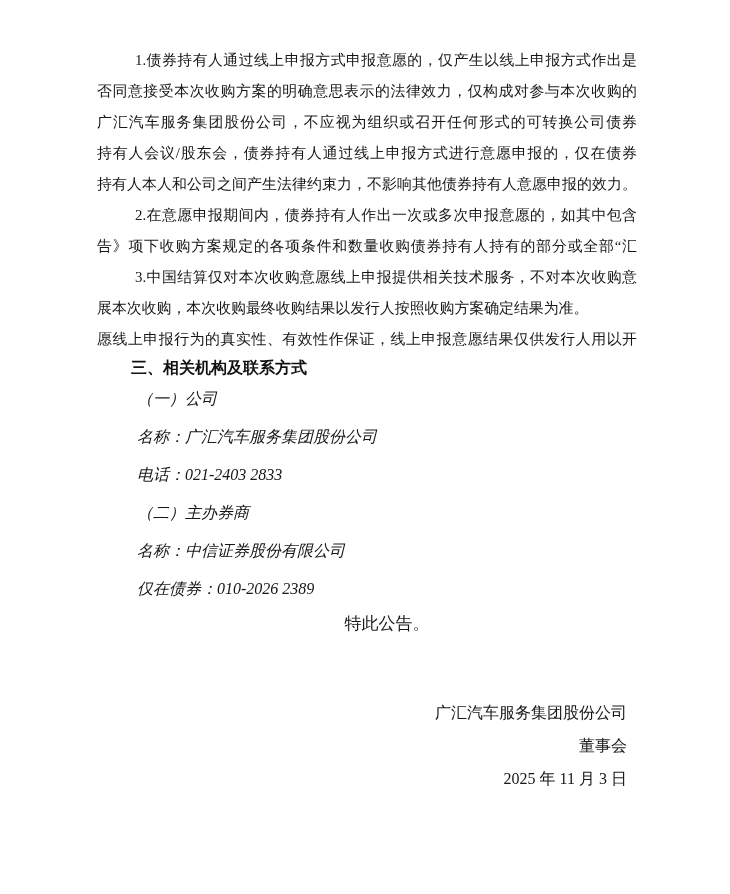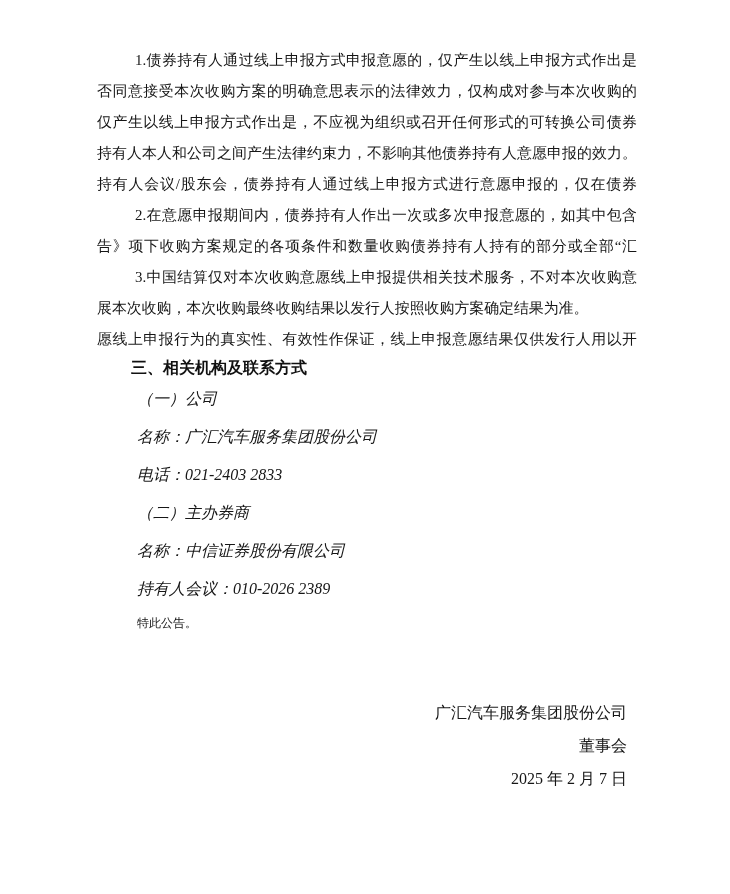--- a/index.html
+++ b/index.html
@@ -44,46 +44,47 @@
     line-height: 24px;
     color: #111111;
   }
   .contact-block { margin-top: 0; font-style: italic; }
   .cline {
     font-size: 16px;
     line-height: 38px;
     padding-left: 40px;
   }
   .closing {
-    font-size: 12px;
+    font-size: 17px;
     line-height: 31px;
     padding-left: 40px;
+    text-align: center;
   }
   .signature {
     margin-top: 57px;
     padding-right: 10px;
     text-align: right;
   }
   .sline {
     font-size: 16px;
     line-height: 33px;
   }
 </style>
 </head>
 <body>
 
 <div class="page">
   <div class="content">
 
     <div class="note">
       <div class="bline first">1.债券持有人通过线上申报方式申报意愿的，仅产生以线上申报方式作出是</div>
       <div class="bline">否同意接受本次收购方案的明确意思表示的法律效力，仅构成对参与本次收购的</div>
-      <div class="bline">仅产生以线上申报方式作出是，不应视为组织或召开任何形式的可转换公司债券</div>
+      <div class="bline">广汇汽车服务集团股份公司，不应视为组织或召开任何形式的可转换公司债券</div>
+      <div class="bline">持有人会议/股东会，债券持有人通过线上申报方式进行意愿申报的，仅在债券</div>
       <div class="bline">持有人本人和公司之间产生法律约束力，不影响其他债券持有人意愿申报的效力。</div>
-      <div class="bline">持有人会议/股东会，债券持有人通过线上申报方式进行意愿申报的，仅在债券</div>
     </div>
 
     <div class="note">
       <div class="bline first">2.在意愿申报期间内，债券持有人作出一次或多次申报意愿的，如其中包含</div>
       <div class="bline">告》项下收购方案规定的各项条件和数量收购债券持有人持有的部分或全部“汇</div>
     </div>
 
     <div class="note">
       <div class="bline first">3.中国结算仅对本次收购意愿线上申报提供相关技术服务，不对本次收购意</div>
       <div class="bline lastline">展本次收购，本次收购最终收购结果以发行人按照收购方案确定结果为准。</div>
@@ -91,25 +92,25 @@
     </div>
 
     <div class="heading">三、相关机构及联系方式</div>
 
     <div class="contact-block">
       <div class="cline">（一）公司</div>
       <div class="cline"><span>名称：</span><span>广汇汽车服务集团股份公司</span></div>
       <div class="cline"><span>电话：</span><span>021-2403 2833</span></div>
       <div class="cline">（二）主办券商</div>
       <div class="cline"><span>名称：</span><span>中信证券股份有限公司</span></div>
-      <div class="cline"><span>持有人会议：</span><span>010-2026 2389</span></div>
+      <div class="cline"><span>仅在债券：</span><span>010-2026 2389</span></div>
     </div>
 
     <div class="closing">特此公告。</div>
 
     <div class="signature">
       <div class="sline">广汇汽车服务集团股份公司</div>
       <div class="sline">董事会</div>
-      <div class="sline">2025 年 2 月 7 日</div>
+      <div class="sline">2025 年 11 月 3 日</div>
     </div>
 
   </div>
 </div>
 
 </body></html>

